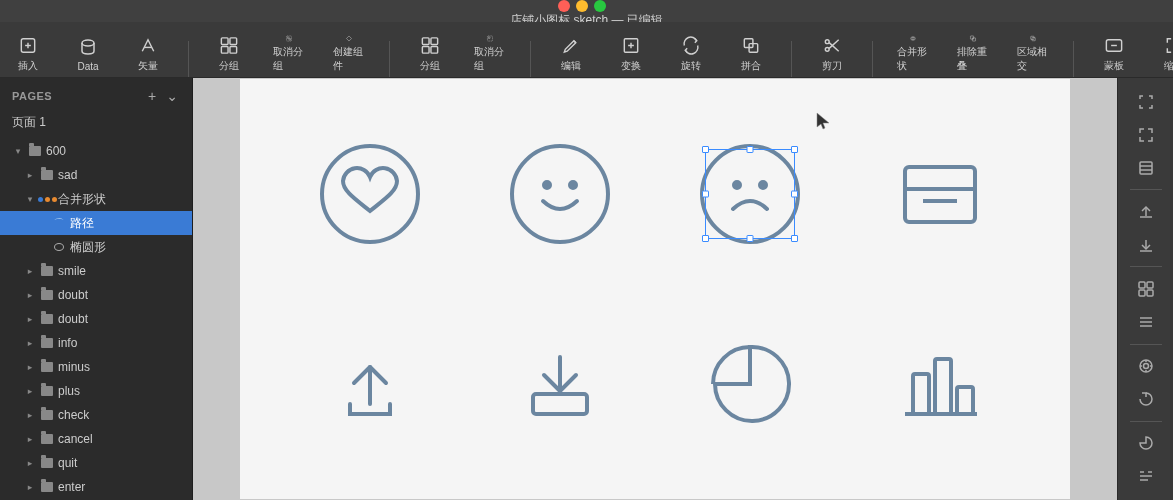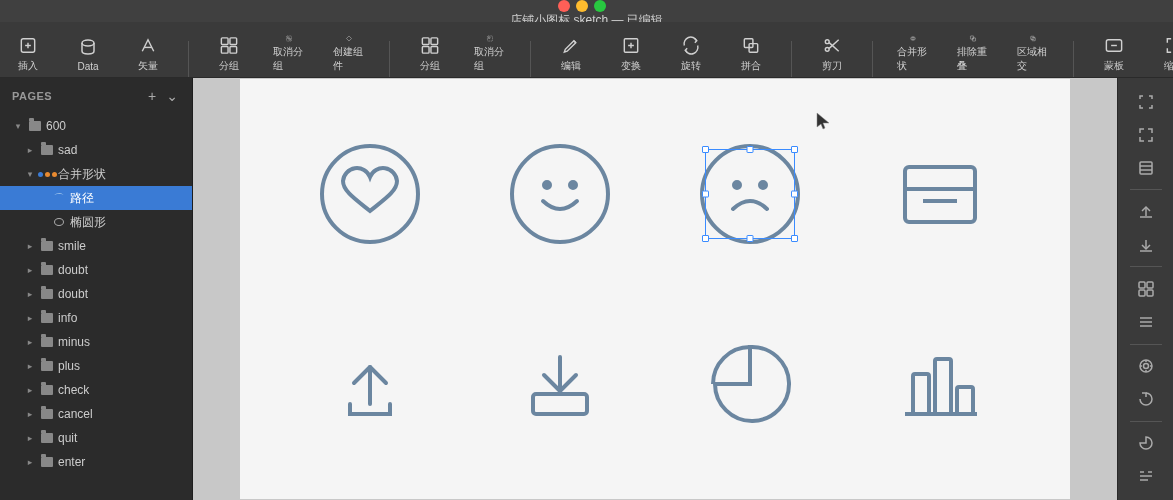--- a/index.html
+++ b/index.html
@@ -452,20 +452,23 @@
 <div class="main-area">
 
   <div class="sidebar">
     <div class="sidebar-header">
       <span class="sidebar-section-title">PAGES</span>
       <div class="sidebar-header-actions">
         <span class="sidebar-header-btn">+</span>
         <span class="sidebar-header-btn">⌄</span>
       </div>
     </div>
+    <div class="pages-item">
+      <span>页面 1</span>
+    </div>
 
     <div class="layer-tree">
 
       <div class="layer-item">
         <span class="layer-chevron">▾</span>
         <span class="layer-icon">
           <div class="layer-icon-folder"></div>
         </span>
         <span>600</span>
       </div>

